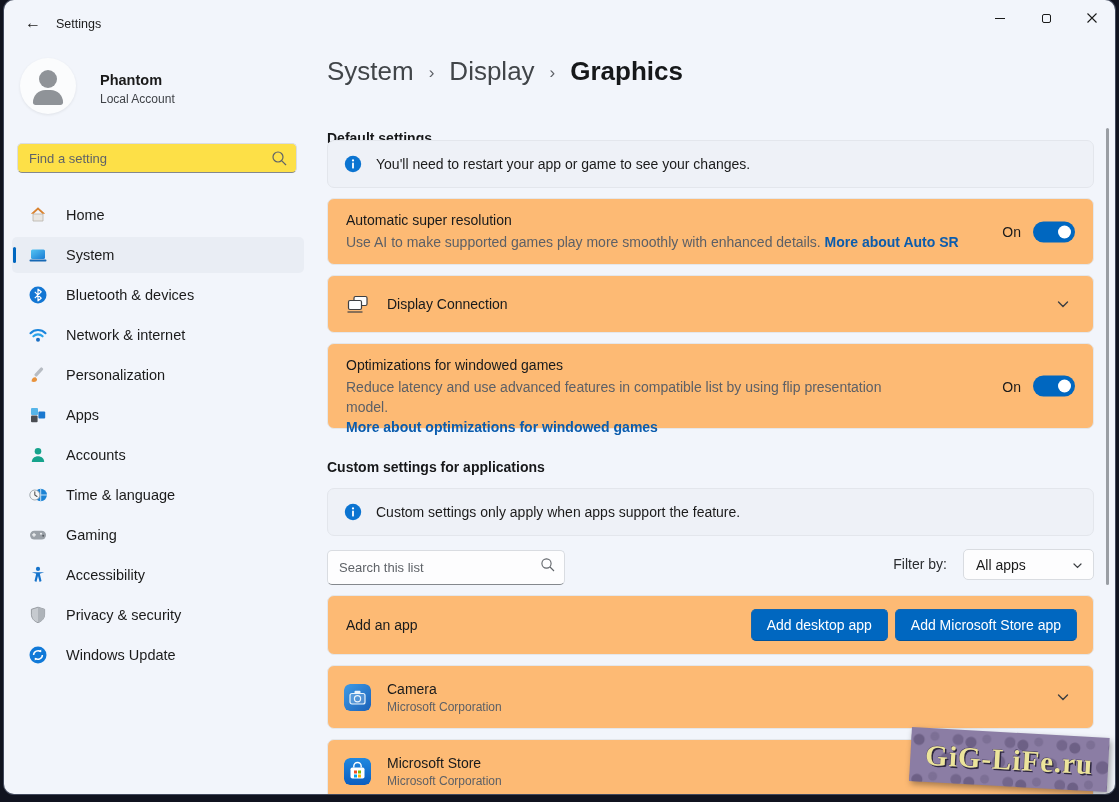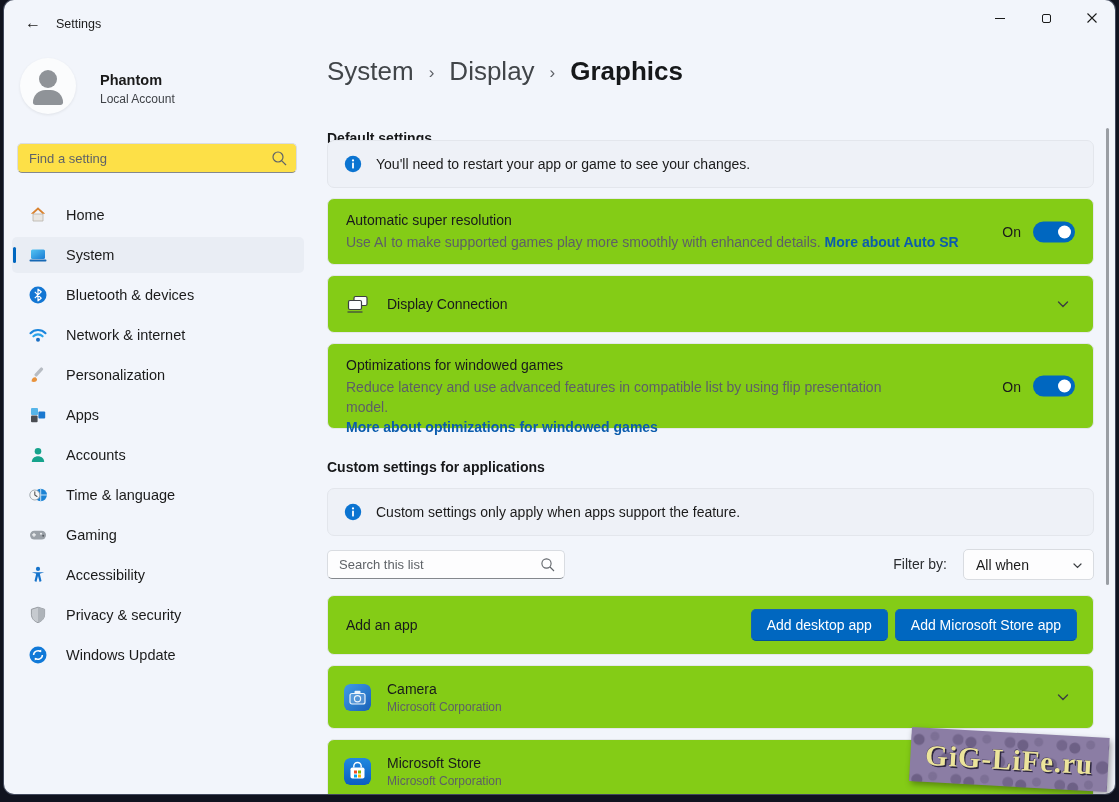--- a/index.html
+++ b/index.html
@@ -71,38 +71,38 @@
   .banner {
     position:absolute; left:323px; width:767px; height:48px;
     background:#eef1f7; border:1px solid #e3e6ec; border-radius:7px;
     display:flex; align-items:center;
   }
   .banner .info { margin-left:16px; }
   .banner .msg { margin-left:14px; font-size:14px; color:#1b1b1b; }
 
   .card {
     position:absolute; left:323px; width:767px;
-    background:#84cc16; border:1px solid #e4e7eb; border-radius:7px;
+    background:#fdba74; border:1px solid #e4e7eb; border-radius:7px;
   }
   .card .title { font-size:14px; color:#181a1c; }
   .card .desc  { font-size:14px; color:#5d6066; line-height:20px; }
   .link { color:#0b5cad; font-weight:700; font-size:14px; text-decoration:none; cursor:pointer; }
 
   .toggle-group { position:absolute; right:18px; top:50%; transform:translateY(-50%); display:flex; align-items:center; }
   .toggle-state { font-size:14px; color:#1b1b1b; margin-right:12px; }
   .toggle { width:42px; height:21px; border-radius:11px; background:#0067c0; position:relative; cursor:pointer; }
   .toggle .knob { position:absolute; right:4px; top:4px; width:13px; height:13px; border-radius:50%; background:#ffffff; }
 
   .expander { display:flex; align-items:center; cursor:pointer; }
   .expander .exp-icon { margin-left:18px; }
   .expander .exp-label { margin-left:17px; font-size:14px; color:#181a1c; }
   .chev { position:absolute; right:22px; top:50%; transform:translateY(-50%); }
 
   .search-list-box {
-    position:absolute; left:323px; top:550px; width:238px; height:29px;
+    position:absolute; left:323px; top:550px; width:238px; height:35px;
     background:#fdfdfe; border:1px solid #d9dce1; border-bottom:1px solid #84888d; border-radius:5px;
   }
   .search-list-box input {
     width:100%; height:100%; border:none; background:transparent; outline:none;
     padding:0 28px 0 11px; font-size:13px; font-family:"Liberation Sans",sans-serif; color:#1a1a1a;
   }
   .search-list-box input::placeholder { color:#5f6368; }
   .search-list-box .mag { position:absolute; right:8px; top:6px; }
 
   .filter-group { position:absolute; top:549px; left:323px; width:767px; height:31px; }
@@ -392,21 +392,21 @@
     <input placeholder="Search this list" style="">
     <svg class="mag" width="16" height="16">
       <circle cx="6.5" cy="6.5" r="4.6" fill="none" stroke="#5f6368" stroke-width="1.1"></circle>
       <line x1="10" y1="10" x2="14" y2="14" stroke="#5f6368" stroke-width="1.1"></line>
     </svg>
   </div>
 
   <div class="filter-group">
     <span class="filter-label">Filter by:</span>
     <div class="dropdown">
-      <span class="dd-value">All when</span>
+      <span class="dd-value">All apps</span>
       <svg class="dd-chev" width="13" height="13" viewBox="0 0 13 13">
         <path d="M3 5 L6.5 8.5 L10 5" fill="none" stroke="#3c3f43" stroke-width="1.2" stroke-linecap="round"></path>
       </svg>
     </div>
   </div>
 
   <div class="card app-row" style="top:595px; height:60px;">
     <span class="addapp-label">Add an app</span>
     <div class="addapp-buttons">
       <button class="btn-primary">Add desktop app</button>

